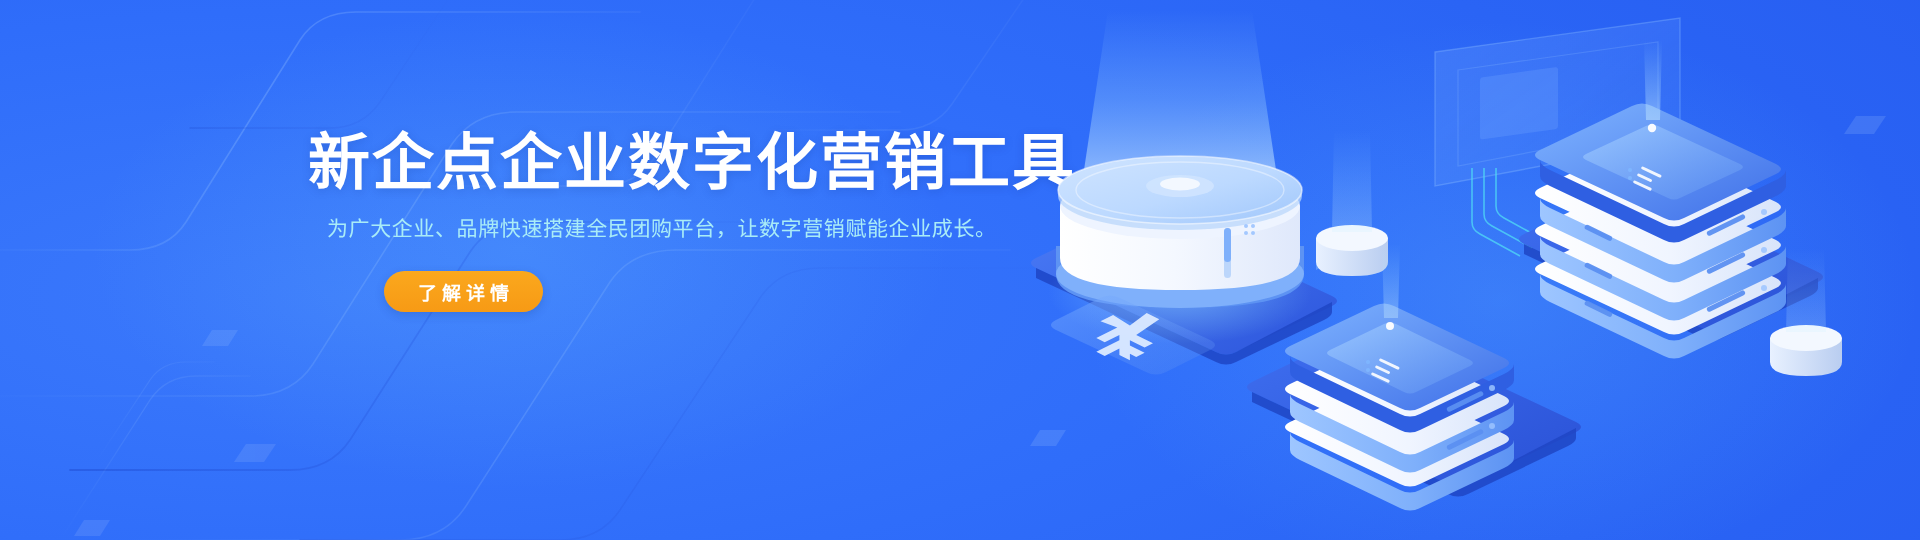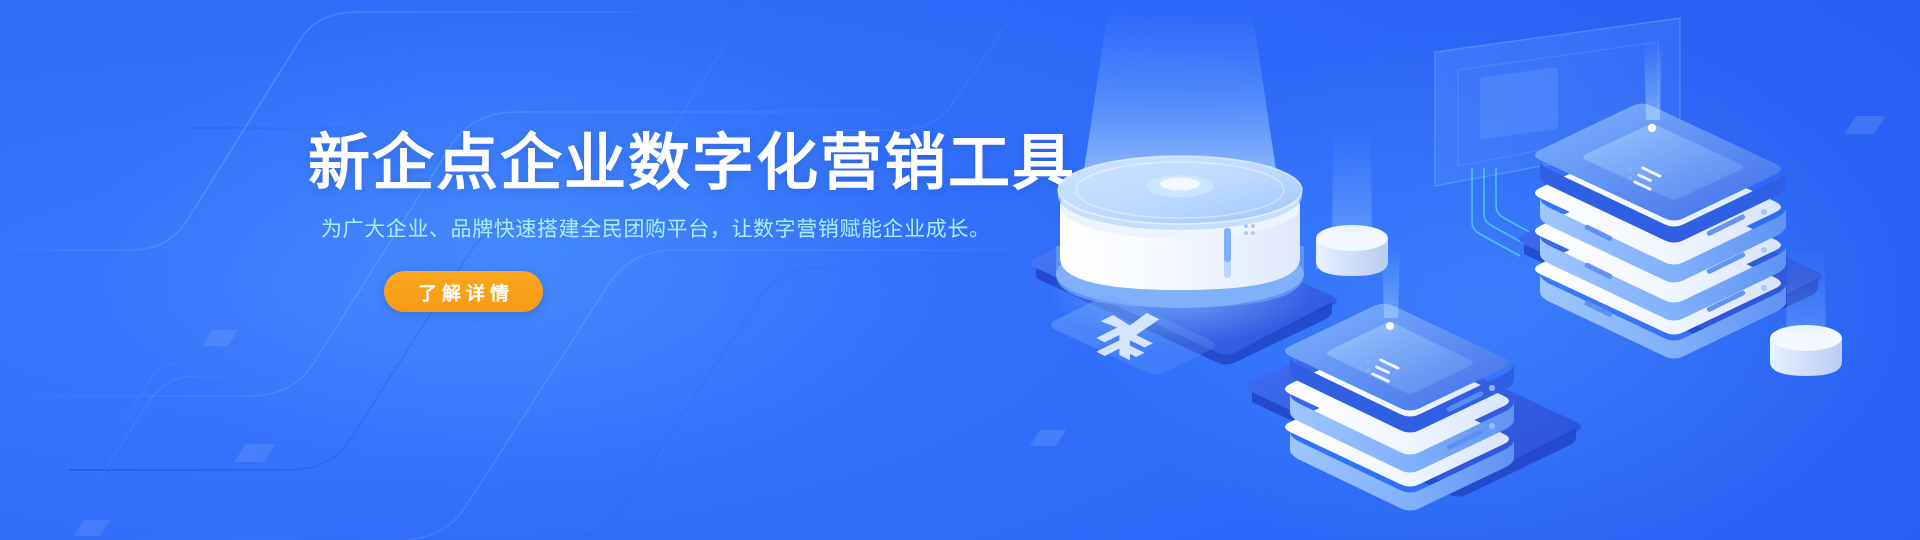--- a/index.html
+++ b/index.html
@@ -17,21 +17,21 @@
   .bgdeco svg{position:absolute;inset:0;width:1920px;height:540px;display:block;}
 
   
   .copy{position:absolute;left:308px;top:126px;width:700px;}
   .headline{
     margin:0;color:#ffffff;font-size:62px;line-height:1.18;font-weight:700;
     letter-spacing:2px;white-space:nowrap;
     text-shadow:0 2px 10px rgba(10,40,120,.18);
   }
   .subtitle{
-    margin:14px 0 0 13px;color:#a9ecf7;font-size:21px;line-height:1.5;
+    margin:14px 0 0 19px;color:#a9ecf7;font-size:21px;line-height:1.5;
     letter-spacing:.6px;white-space:nowrap;font-weight:400;
   }
   .cta{
     margin-top:26px;margin-left:76px;display:inline-flex;align-items:center;justify-content:center;
     height:41px;padding:0 29px;border:0;border-radius:21px;cursor:pointer;
     background:linear-gradient(180deg,#fba81d 0%,#f79a15 100%);
     color:#ffffff;font-size:19px;font-weight:700;letter-spacing:5px;
     text-indent:5px;font-family:inherit;
     box-shadow:0 3px 10px rgba(20,50,120,.20);
   }

